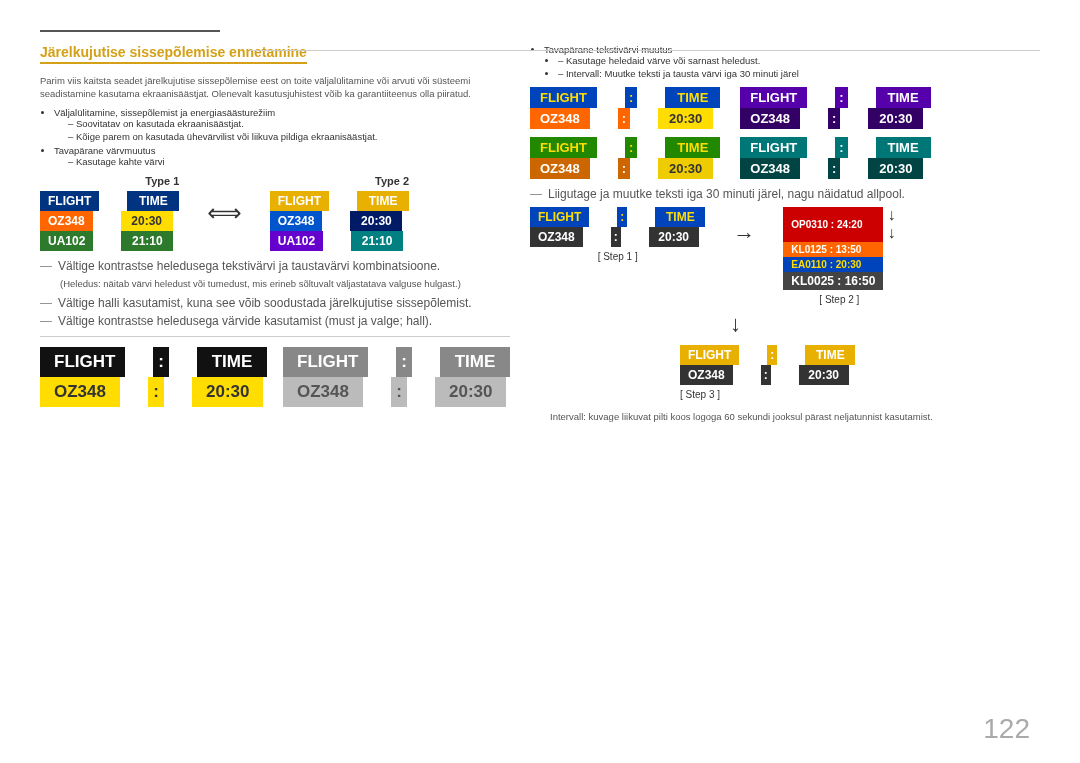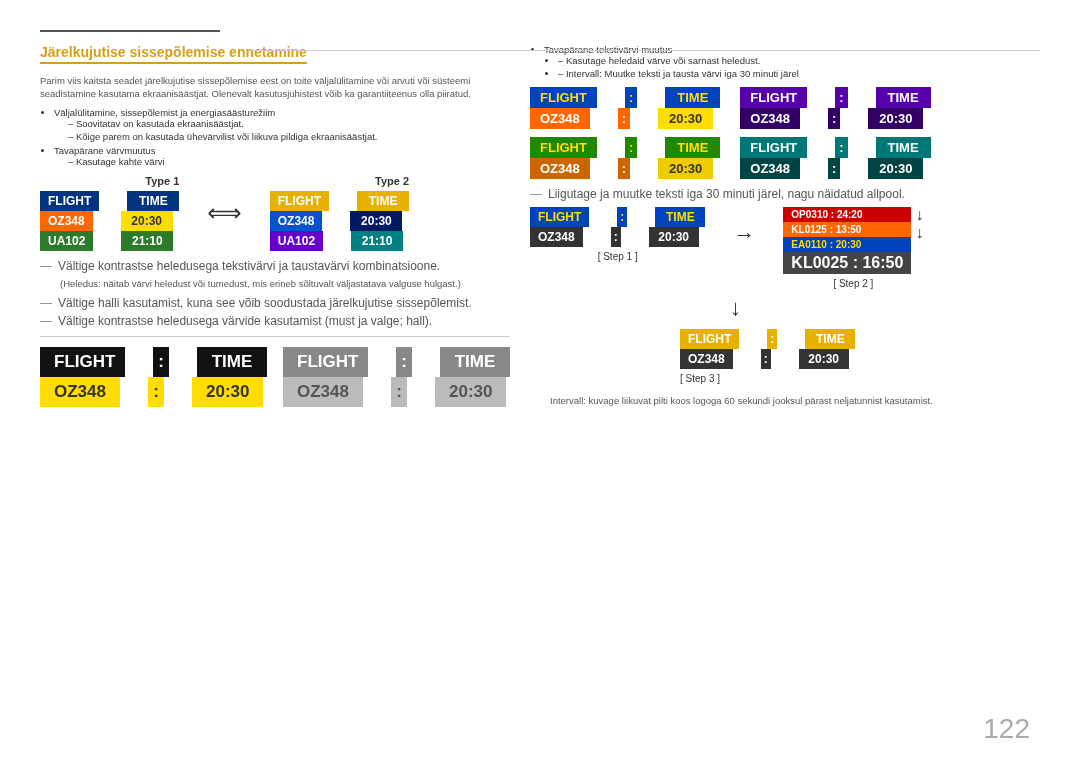--- a/index.html
+++ b/index.html
@@ -406,24 +406,24 @@
         </div>
 
         <div style="display:flex;align-items:center;padding-top:12px;margin:0 8px;">
           <span style="font-size:22px;color:#333;">→</span>
         </div>
 
         <div style="display:flex;flex-direction:column;align-items:center;">
           <div style="display:flex;align-items:flex-start;gap:4px;">
             <div style="display:flex;flex-direction:column;border:none;">
 
-              <div style="background:#cc0000;color:#fff;font-size:10px;padding:2px 8px;font-weight:bold;">OP0310 : 24:20</div>
+              <div style="background:#cc0000;color:#fff;font-size:10px;padding:12px 8px;font-weight:bold;">OP0310 : 24:20</div>
               <div style="background:#ff6600;color:#fff;font-size:10px;padding:2px 8px;font-weight:bold;">KL0125 : 13:50</div>
               <div style="background:#0044bb;color:#ffdd00;font-size:10px;padding:2px 8px;font-weight:bold;">EA0110 : 20:30</div>
-              <div style="background:#444;color:#fff;font-size:16px;padding:2px 8px;font-weight:bold;">KL0025 : 16:50</div>
+              <div style="background:#444;color:#fff;font-size:12px;padding:2px 8px;font-weight:bold;">KL0025 : 16:50</div>
             </div>
             <div class="scroll-arrows">
               <span style="font-size:16px;color:#333;line-height:1;">↓</span>
               <span style="font-size:16px;color:#333;line-height:1;">↓</span>
             </div>
           </div>
           <div class="step-label">[ Step 2 ]</div>
         </div>
       </div>
 

